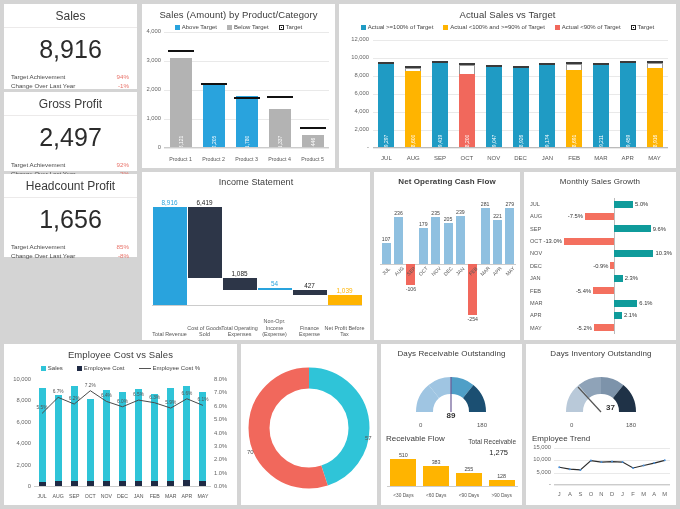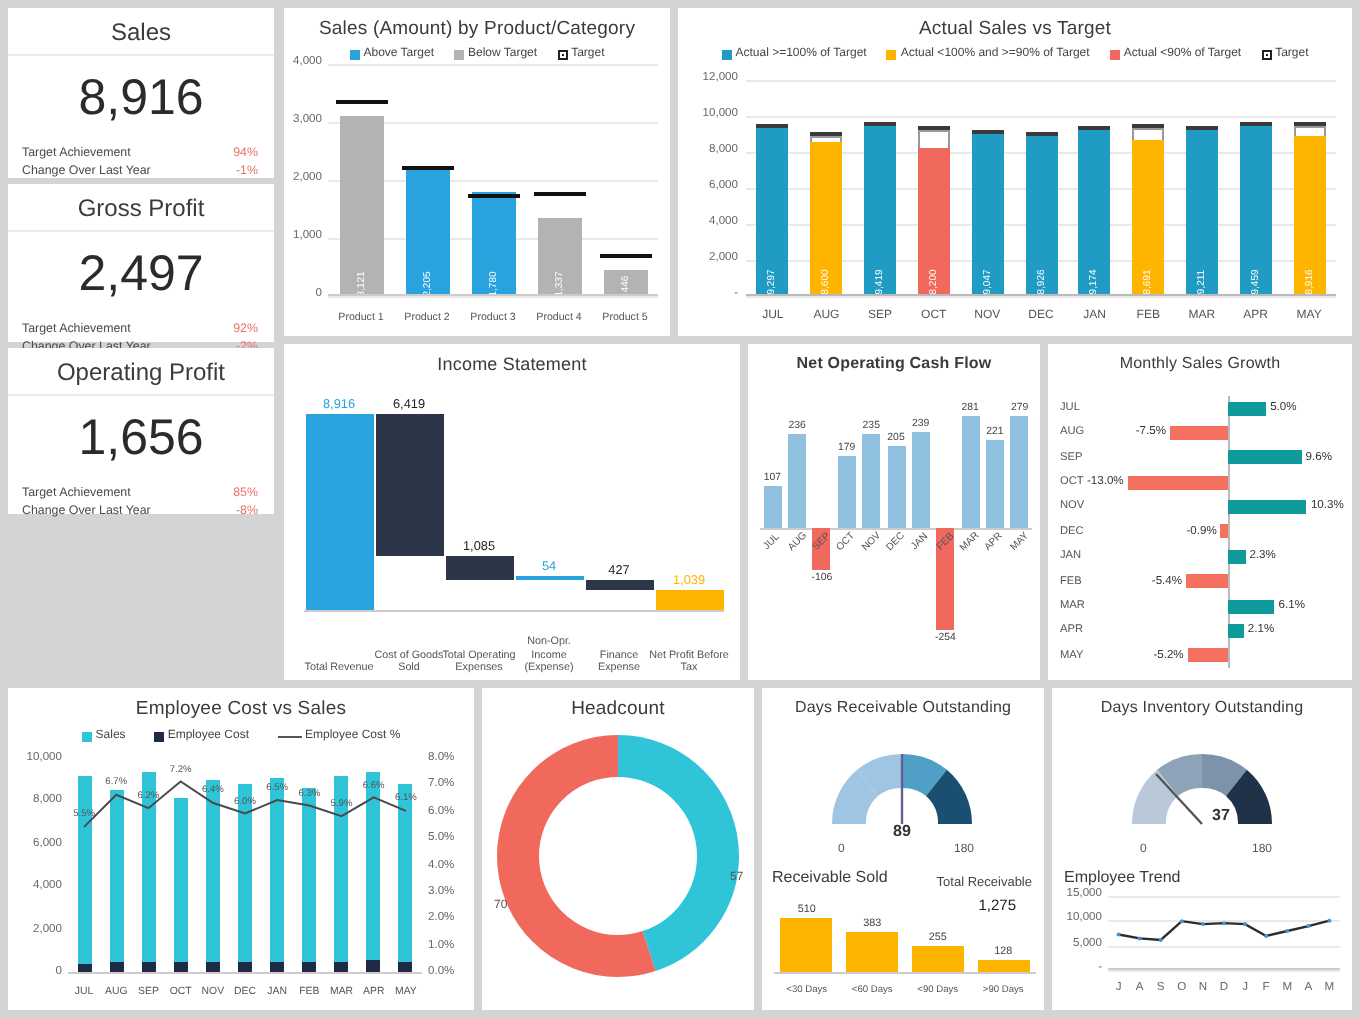--- a/index.html
+++ b/index.html
@@ -131,21 +131,21 @@
       <span>Target Achievement</span>
       <span class="rv">92%</span>
     </div>
     <div class="k-row">
       <span>Change Over Last Year</span>
       <span class="rv">-2%</span>
     </div>
   </div>
 
   <div class="kpi" style="left:4px;top:174px;width:133px;height:83px;">
-    <div class="k-head">Operating Profit</div>
+    <div class="k-head">Headcount Profit</div>
     <div class="k-val">1,656</div>
     <div class="k-row">
       <span>Target Achievement</span>
       <span class="rv">85%</span>
     </div>
     <div class="k-row">
       <span>Change Over Last Year</span>
       <span class="rv">-8%</span>
     </div>
   </div>
@@ -604,21 +604,20 @@
         <div class="epct" style="left:104.59090909090908px;top:12.0625px;">6.5%</div>
         <div class="epct" style="left:120.68181818181817px;top:14.737499999999997px;">6.3%</div>
         <div class="epct" style="left:136.77272727272725px;top:20.08749999999999px;">5.9%</div>
         <div class="epct" style="left:152.86363636363635px;top:10.725000000000009px;">6.6%</div>
         <div class="epct" style="left:168.95454545454544px;top:17.41250000000001px;">6.1%</div>
         <div style="position:absolute;left:0;right:0;bottom:0;border-top:1px solid #ccc;"></div>
       </div>
   </div>
 
   <div class="panel" style="left:241px;top:344px;width:136px;height:161px;">
-    <div class="ptitle">Headcount</div>
     <div style="position:absolute;left:0;top:14px;width:136px;height:146px;">
       <svg width="136" height="146" viewBox="0 0 136 146">
         <circle cx="68" cy="70" r="50" fill="none" stroke="#2fc4d8" stroke-width="21" stroke-dasharray="141 314" transform="rotate(-90 68 70)"></circle>
         <circle cx="68" cy="70" r="50" fill="none" stroke="#f1685c" stroke-width="21" stroke-dasharray="173 314" stroke-dashoffset="-141" transform="rotate(-90 68 70)"></circle>
         <text x="124" y="82" font-size="6" fill="#555" font-family="Liberation Sans, sans-serif">57</text>
         <text x="6" y="96" font-size="6" fill="#555" font-family="Liberation Sans, sans-serif">70</text>
       </svg>
     </div>
   </div>
 
@@ -627,21 +626,21 @@
     <svg width="141" height="58" style="position:absolute;left:0;top:16px;" viewBox="0 0 141 58">
       <path d="M35,52 A35,35 0 0,1 47.6,24.9 L58,38 A18,18 0 0,0 52,52 Z" fill="#9fc5e2"></path>
       <path d="M47.6,24.9 A35,35 0 0,1 70,17 L70,34 A18,18 0 0,0 58,38 Z" fill="#9fc5e2"></path>
       <path d="M70,17 A35,35 0 0,1 92.4,24.9 L82,38 A18,18 0 0,0 70,34 Z" fill="#4f9fc7"></path>
       <path d="M92.4,24.9 A35,35 0 0,1 105,52 L88,52 A18,18 0 0,0 82,38 Z" fill="#1b4f72"></path>
       <line x1="70" y1="52" x2="70" y2="17" stroke="#6b5b95" stroke-width="1.2"></line>
       <text x="70" y="58" text-anchor="middle" font-size="8" font-weight="bold" fill="#333" font-family="Liberation Sans, sans-serif">89</text>
     </svg>
     <div class="gsc" style="left:38px;top:78px;">0</div>
     <div class="gsc" style="left:96px;top:78px;">180</div>
-    <div style="position:absolute;left:5px;top:90px;font-size:8px;color:#3b3b3b;">Receivable Sold</div>
+    <div style="position:absolute;left:5px;top:90px;font-size:8px;color:#3b3b3b;">Receivable Flow</div>
     <div style="position:absolute;right:6px;top:94px;font-size:6.5px;color:#444;">Total Receivable</div>
     <div style="position:absolute;right:14px;top:104px;font-size:7.5px;color:#222;">1,275</div>
     <div id="raChart" style="position:absolute;left:6px;right:4px;top:112px;bottom:18px;">
         <div class="aw" style="left:3.375px;height:31px;">
           <div class="abar2" style="height:28.232142857142858px;"></div>
           <div class="alab" style="bottom:29.232142857142858px;">510</div>
           <div class="acat2">&lt;30 Days</div>
         </div>
         <div class="aw" style="left:36.125px;height:31px;">
           <div class="abar2" style="height:21.201785714285716px;"></div>

